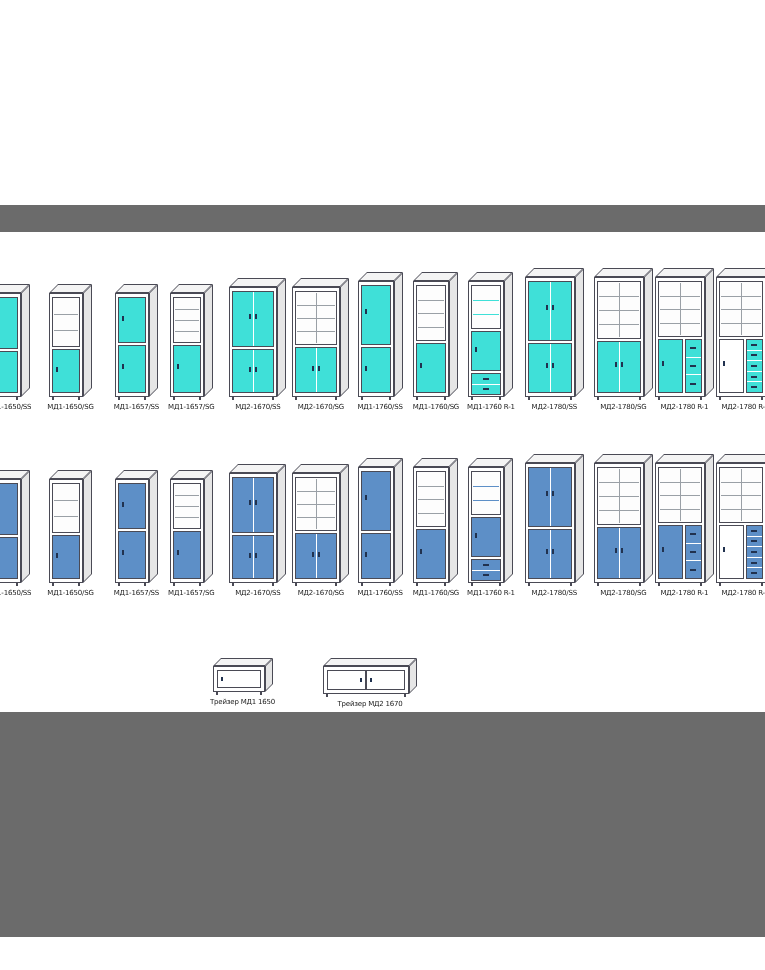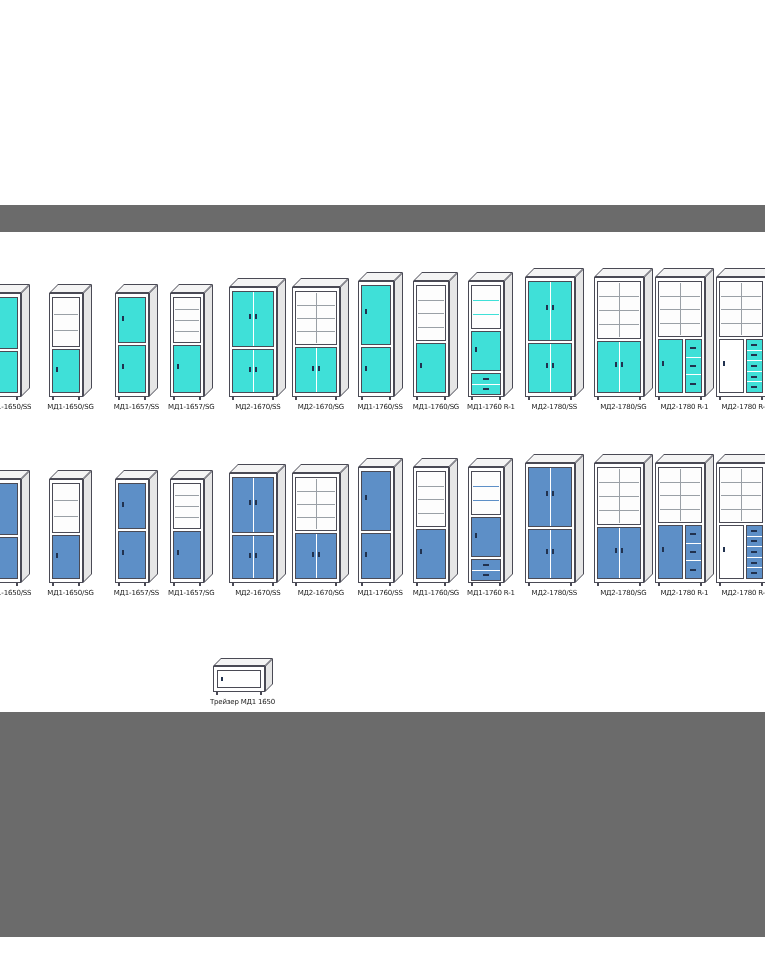--- a/index.html
+++ b/index.html
@@ -581,15 +581,30 @@
           <div class="cab-top" style="width: 52px; height: 8px;"></div>
           <div class="cab-side" style="width: 8px; height: 26px; left: 52px; top: 8px;"></div>
           <div class="cab-front tfront" style="width: 52px; height: 26px;">
             <div class="tdoor" style="left: 3px; right: 3px;">
               <span class="handle" style="left: 3px;"></span>
             </div>
           </div>
         </div>
         <div class="cab-label">Трейзер МД1 1650</div>
       </div>
+      <div class="cab-wrap" style="margin-left: 48px;">
+        <div class="cab" style="width: 94px; height: 36px;">
+          <div class="cab-top" style="width: 86px; height: 8px;"></div>
+          <div class="cab-side" style="width: 8px; height: 28px; left: 86px; top: 8px;"></div>
+          <div class="cab-front tfront" style="width: 86px; height: 28px;">
+            <div class="tdoor" style="left: 3px; right: 50%;">
+              <span class="handle" style="right: 3px;"></span>
+            </div>
+            <div class="tdoor" style="left: 50%; right: 3px;">
+              <span class="handle" style="left: 3px;"></span>
+            </div>
+          </div>
+        </div>
+        <div class="cab-label">Трейзер МД2 1670</div>
+      </div>
     </div>
   <div class="bar bottom-band" style="background: rgb(107, 107, 107);"></div>
 </div>
 
 </body></html>

